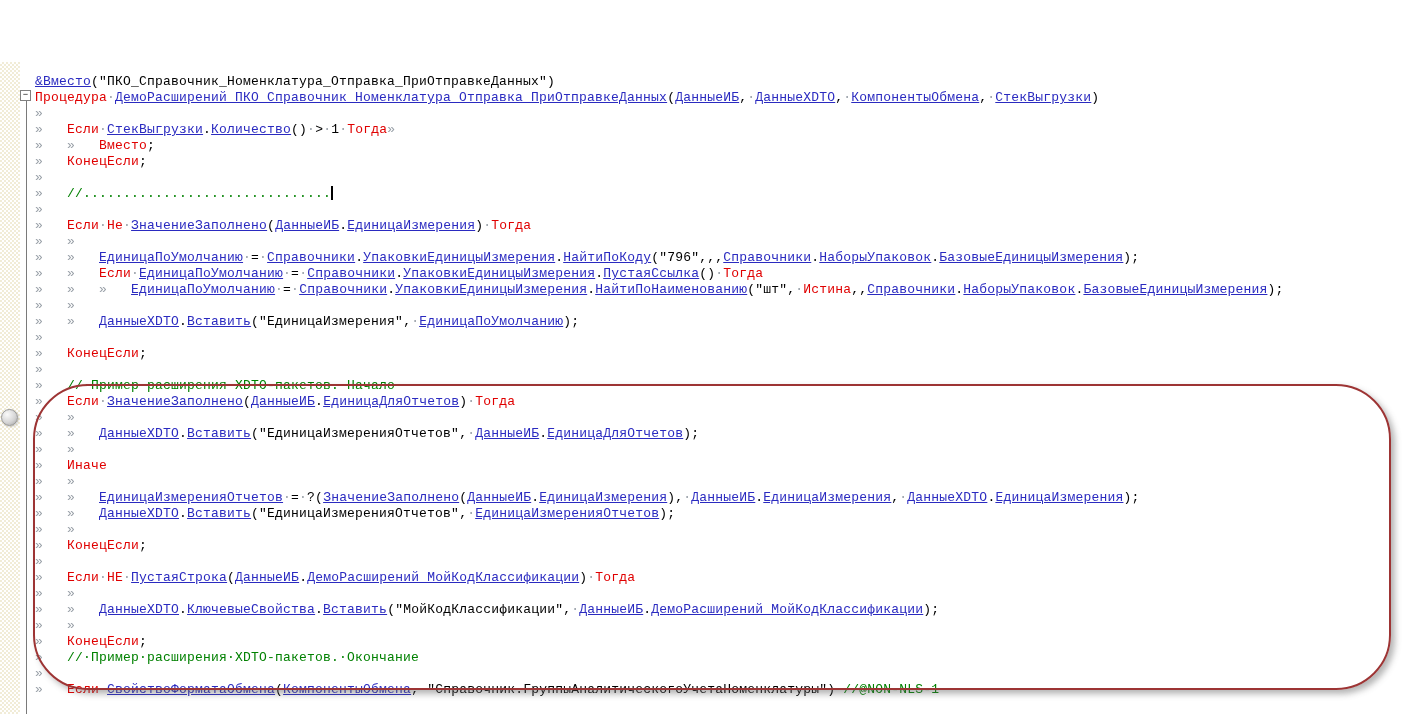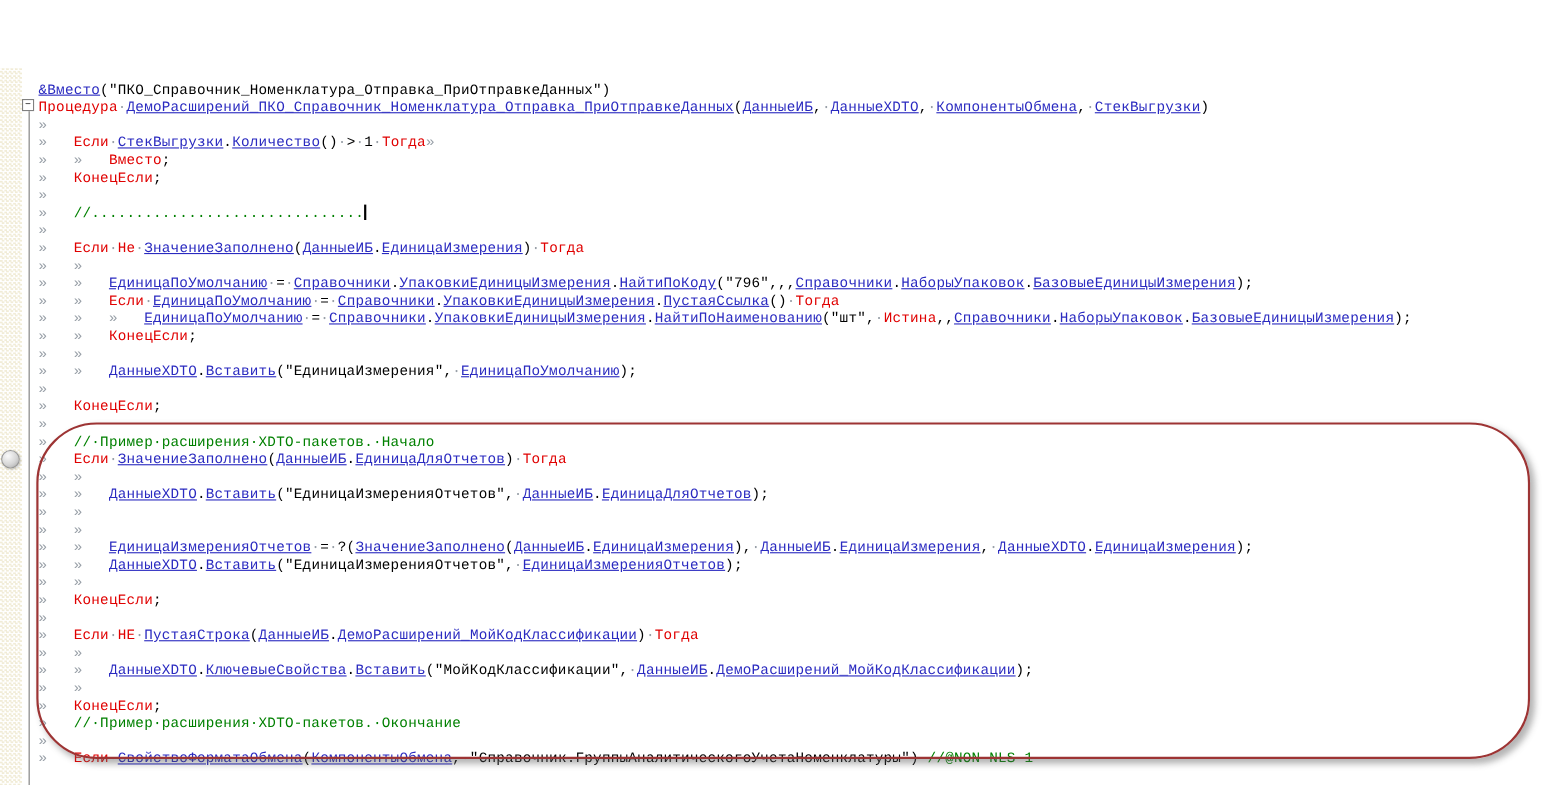--- a/index.html
+++ b/index.html
@@ -44,31 +44,31 @@
       <div class="line"><span class="sg-w">»   </span><span class="sg-w">»   </span><span class="sg-k">Вместо</span><span class="sg-o">;</span></div>
       <div class="line"><span class="sg-w">»   </span><span class="sg-k">КонецЕсли</span><span class="sg-o">;</span></div>
       <div class="line"><span class="sg-w">»</span></div>
       <div class="line"><span class="sg-w">»   </span><span class="sg-c">//...............................</span><span class="caret"></span></div>
       <div class="line"><span class="sg-w">»</span></div>
       <div class="line"><span class="sg-w">»   </span><span class="sg-k">Если</span><span class="sg-w">·</span><span class="sg-k">Не</span><span class="sg-w">·</span><span class="sg-i">ЗначениеЗаполнено</span><span class="sg-o">(</span><span class="sg-i">ДанныеИБ</span><span class="sg-o">.</span><span class="sg-i">ЕдиницаИзмерения</span><span class="sg-o">)</span><span class="sg-w">·</span><span class="sg-k">Тогда</span></div>
       <div class="line"><span class="sg-w">»   </span><span class="sg-w">»</span></div>
       <div class="line"><span class="sg-w">»   </span><span class="sg-w">»   </span><span class="sg-i">ЕдиницаПоУмолчанию</span><span class="sg-w">·</span><span class="sg-o">=</span><span class="sg-w">·</span><span class="sg-i">Справочники</span><span class="sg-o">.</span><span class="sg-i">УпаковкиЕдиницыИзмерения</span><span class="sg-o">.</span><span class="sg-i">НайтиПоКоду</span><span class="sg-o">(</span><span class="sg-s">"796"</span><span class="sg-o">,,,</span><span class="sg-i">Справочники</span><span class="sg-o">.</span><span class="sg-i">НаборыУпаковок</span><span class="sg-o">.</span><span class="sg-i">БазовыеЕдиницыИзмерения</span><span class="sg-o">);</span></div>
       <div class="line"><span class="sg-w">»   </span><span class="sg-w">»   </span><span class="sg-k">Если</span><span class="sg-w">·</span><span class="sg-i">ЕдиницаПоУмолчанию</span><span class="sg-w">·</span><span class="sg-o">=</span><span class="sg-w">·</span><span class="sg-i">Справочники</span><span class="sg-o">.</span><span class="sg-i">УпаковкиЕдиницыИзмерения</span><span class="sg-o">.</span><span class="sg-i">ПустаяСсылка</span><span class="sg-o">()</span><span class="sg-w">·</span><span class="sg-k">Тогда</span></div>
       <div class="line"><span class="sg-w">»   </span><span class="sg-w">»   </span><span class="sg-w">»   </span><span class="sg-i">ЕдиницаПоУмолчанию</span><span class="sg-w">·</span><span class="sg-o">=</span><span class="sg-w">·</span><span class="sg-i">Справочники</span><span class="sg-o">.</span><span class="sg-i">УпаковкиЕдиницыИзмерения</span><span class="sg-o">.</span><span class="sg-i">НайтиПоНаименованию</span><span class="sg-o">(</span><span class="sg-s">"шт"</span><span class="sg-o">,</span><span class="sg-w">·</span><span class="sg-k">Истина</span><span class="sg-o">,,</span><span class="sg-i">Справочники</span><span class="sg-o">.</span><span class="sg-i">НаборыУпаковок</span><span class="sg-o">.</span><span class="sg-i">БазовыеЕдиницыИзмерения</span><span class="sg-o">);</span></div>
-      <div class="line"><span class="sg-w">»   </span><span class="sg-w">»   </span><span class="sg-k">КонецЕсли</span><span class="sg-o">;</span></div>
       <div class="line"><span class="sg-w">»   </span><span class="sg-w">»</span></div>
       <div class="line"><span class="sg-w">»   </span><span class="sg-w">»   </span><span class="sg-i">ДанныеXDTO</span><span class="sg-o">.</span><span class="sg-i">Вставить</span><span class="sg-o">(</span><span class="sg-s">"ЕдиницаИзмерения"</span><span class="sg-o">,</span><span class="sg-w">·</span><span class="sg-i">ЕдиницаПоУмолчанию</span><span class="sg-o">);</span></div>
       <div class="line"><span class="sg-w">»</span></div>
       <div class="line"><span class="sg-w">»   </span><span class="sg-k">КонецЕсли</span><span class="sg-o">;</span></div>
       <div class="line"><span class="sg-w">»</span></div>
       <div class="line"><span class="sg-w">»   </span><span class="sg-c">//·Пример·расширения·XDTO-пакетов.·Начало</span></div>
       <div class="line"><span class="sg-w">»   </span><span class="sg-k">Если</span><span class="sg-w">·</span><span class="sg-i">ЗначениеЗаполнено</span><span class="sg-o">(</span><span class="sg-i">ДанныеИБ</span><span class="sg-o">.</span><span class="sg-i">ЕдиницаДляОтчетов</span><span class="sg-o">)</span><span class="sg-w">·</span><span class="sg-k">Тогда</span></div>
       <div class="line"><span class="sg-w">»   </span><span class="sg-w">»</span></div>
       <div class="line"><span class="sg-w">»   </span><span class="sg-w">»   </span><span class="sg-i">ДанныеXDTO</span><span class="sg-o">.</span><span class="sg-i">Вставить</span><span class="sg-o">(</span><span class="sg-s">"ЕдиницаИзмеренияОтчетов"</span><span class="sg-o">,</span><span class="sg-w">·</span><span class="sg-i">ДанныеИБ</span><span class="sg-o">.</span><span class="sg-i">ЕдиницаДляОтчетов</span><span class="sg-o">);</span></div>
       <div class="line"><span class="sg-w">»   </span><span class="sg-w">»</span></div>
+      <div class="line"><span class="sg-w">»   </span><span class="sg-k">Иначе</span></div>
       <div class="line"><span class="sg-w">»   </span><span class="sg-w">»</span></div>
       <div class="line"><span class="sg-w">»   </span><span class="sg-w">»   </span><span class="sg-i">ЕдиницаИзмеренияОтчетов</span><span class="sg-w">·</span><span class="sg-o">=</span><span class="sg-w">·</span><span class="sg-o">?(</span><span class="sg-i">ЗначениеЗаполнено</span><span class="sg-o">(</span><span class="sg-i">ДанныеИБ</span><span class="sg-o">.</span><span class="sg-i">ЕдиницаИзмерения</span><span class="sg-o">),</span><span class="sg-w">·</span><span class="sg-i">ДанныеИБ</span><span class="sg-o">.</span><span class="sg-i">ЕдиницаИзмерения</span><span class="sg-o">,</span><span class="sg-w">·</span><span class="sg-i">ДанныеXDTO</span><span class="sg-o">.</span><span class="sg-i">ЕдиницаИзмерения</span><span class="sg-o">);</span></div>
       <div class="line"><span class="sg-w">»   </span><span class="sg-w">»   </span><span class="sg-i">ДанныеXDTO</span><span class="sg-o">.</span><span class="sg-i">Вставить</span><span class="sg-o">(</span><span class="sg-s">"ЕдиницаИзмеренияОтчетов"</span><span class="sg-o">,</span><span class="sg-w">·</span><span class="sg-i">ЕдиницаИзмеренияОтчетов</span><span class="sg-o">);</span></div>
       <div class="line"><span class="sg-w">»   </span><span class="sg-w">»</span></div>
       <div class="line"><span class="sg-w">»   </span><span class="sg-k">КонецЕсли</span><span class="sg-o">;</span></div>
       <div class="line"><span class="sg-w">»</span></div>
       <div class="line"><span class="sg-w">»   </span><span class="sg-k">Если</span><span class="sg-w">·</span><span class="sg-k">НЕ</span><span class="sg-w">·</span><span class="sg-i">ПустаяСтрока</span><span class="sg-o">(</span><span class="sg-i">ДанныеИБ</span><span class="sg-o">.</span><span class="sg-i">ДемоРасширений_МойКодКлассификации</span><span class="sg-o">)</span><span class="sg-w">·</span><span class="sg-k">Тогда</span></div>
       <div class="line"><span class="sg-w">»   </span><span class="sg-w">»</span></div>
       <div class="line"><span class="sg-w">»   </span><span class="sg-w">»   </span><span class="sg-i">ДанныеXDTO</span><span class="sg-o">.</span><span class="sg-i">КлючевыеСвойства</span><span class="sg-o">.</span><span class="sg-i">Вставить</span><span class="sg-o">(</span><span class="sg-s">"МойКодКлассификации"</span><span class="sg-o">,</span><span class="sg-w">·</span><span class="sg-i">ДанныеИБ</span><span class="sg-o">.</span><span class="sg-i">ДемоРасширений_МойКодКлассификации</span><span class="sg-o">);</span></div>
       <div class="line"><span class="sg-w">»   </span><span class="sg-w">»</span></div>

